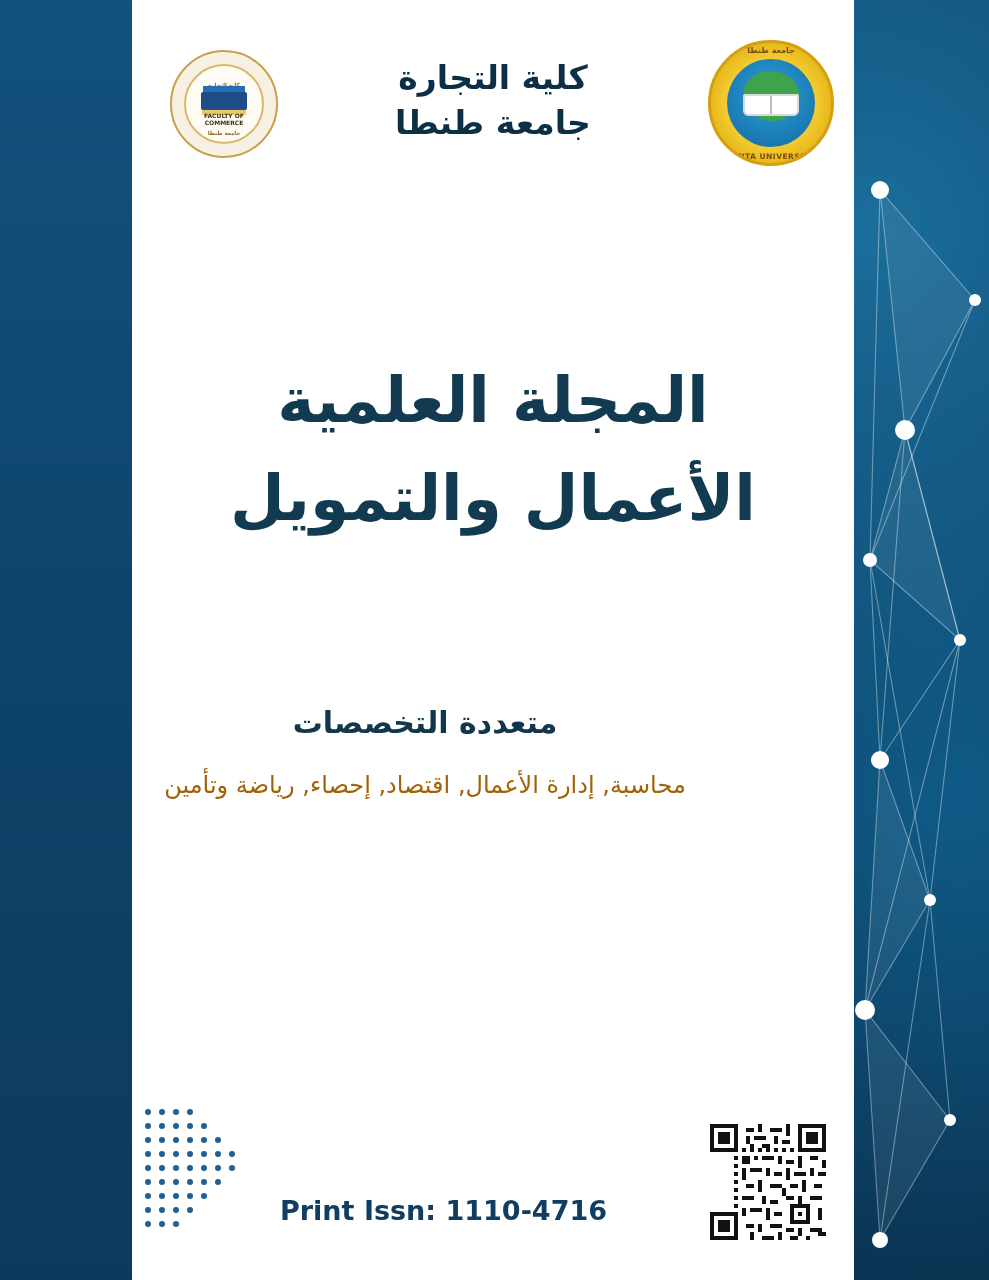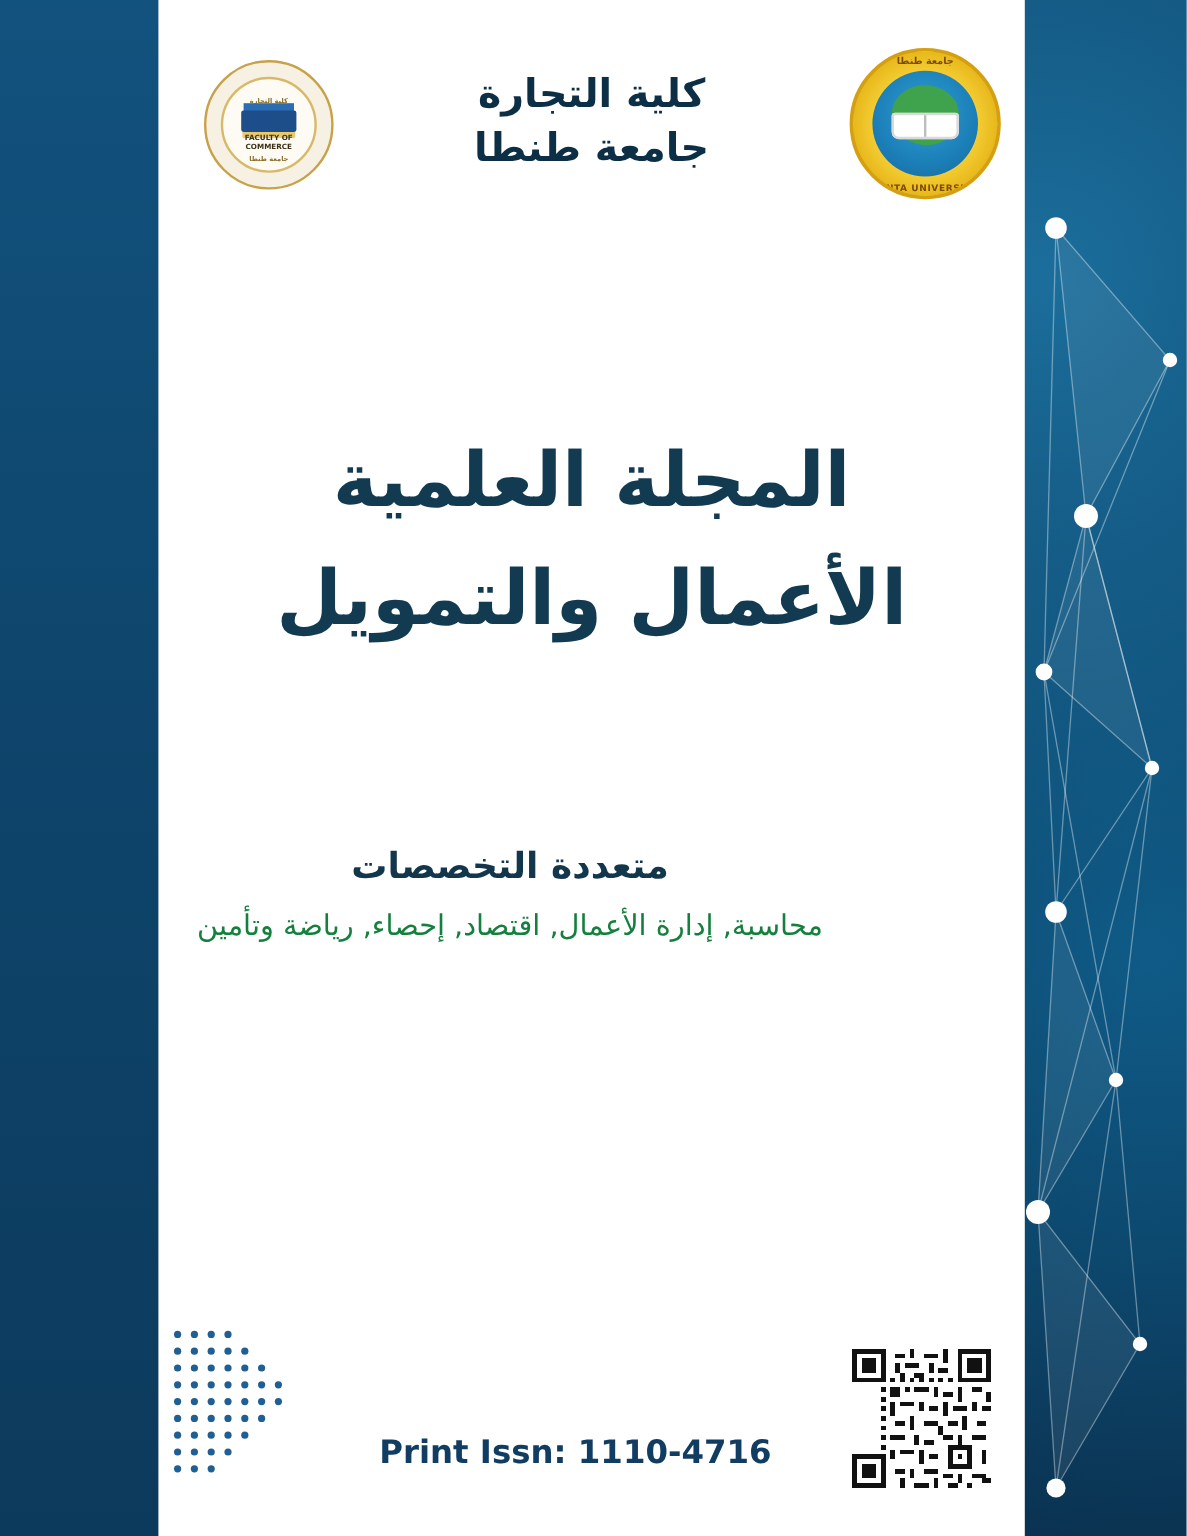--- a/index.html
+++ b/index.html
@@ -223,22 +223,22 @@
     width: 586px;
     text-align: center;
   }
   .scope-heading {
     color: #12364b;
     font-size: 30px;
     font-weight: bold;
     line-height: 1.5;
   }
   .scope-sub {
-    margin-top: 8px;
-    color: #15803d;
+    margin-top: 22px;
+    color: #a16207;
     font-size: 24px;
     line-height: 1.5;
   }
 
   
   .footer {
     position: absolute;
     bottom: 26px;
     left: 0;
     width: 722px;
@@ -248,21 +248,20 @@
   .issn-block {
     position: absolute;
     left: 148px;
     bottom: 22px;
     text-align: left;
     direction: ltr;
     color: #123d63;
     font-size: 27px;
     font-weight: bold;
     line-height: 1.55;
-    margin-left: 36px;
   }
 
   
   .chevron {
     position: absolute;
     left: 8px;
     bottom: 14px;
     width: 108px;
     height: 140px;
   }

